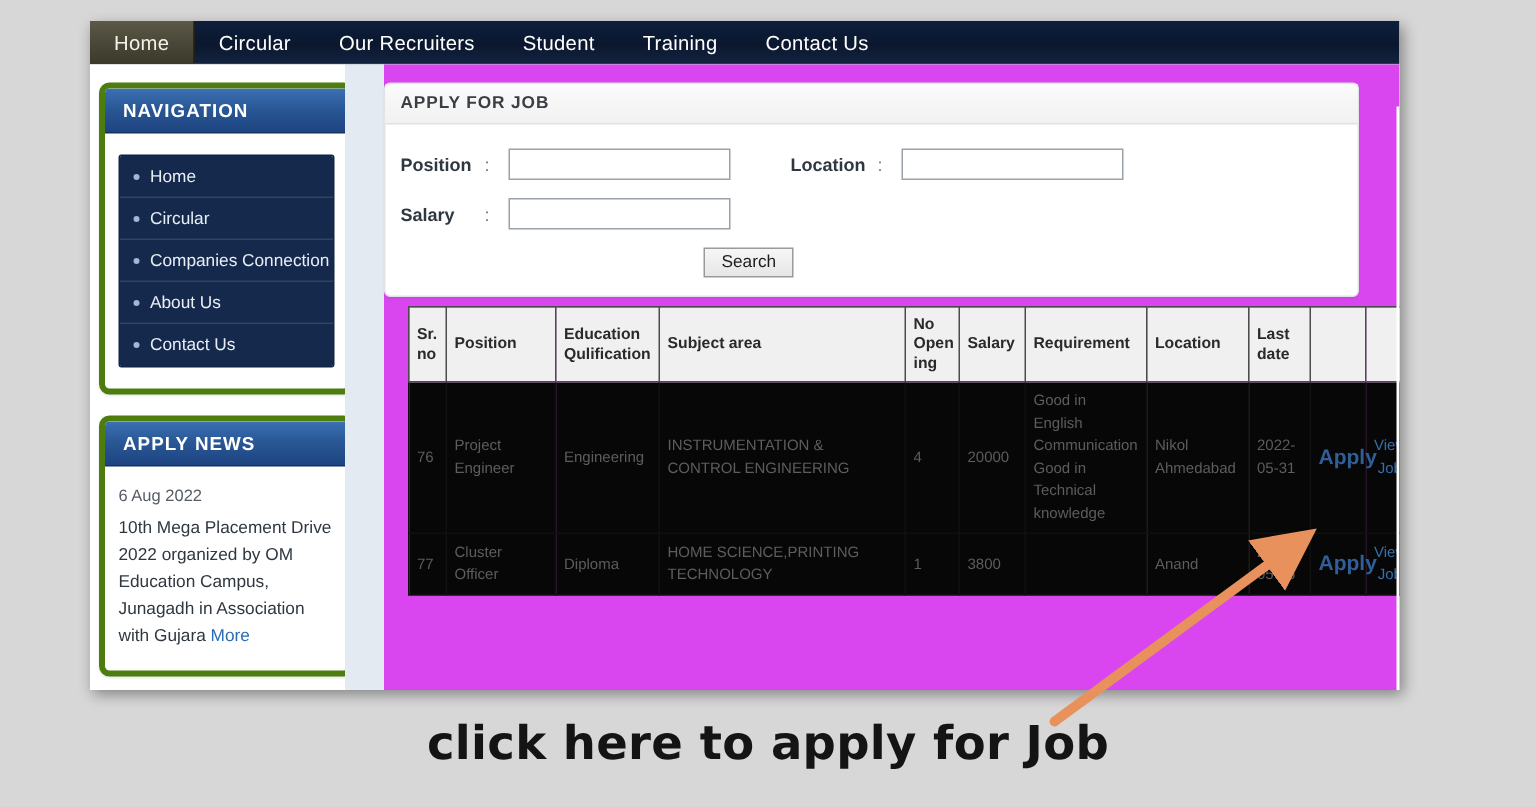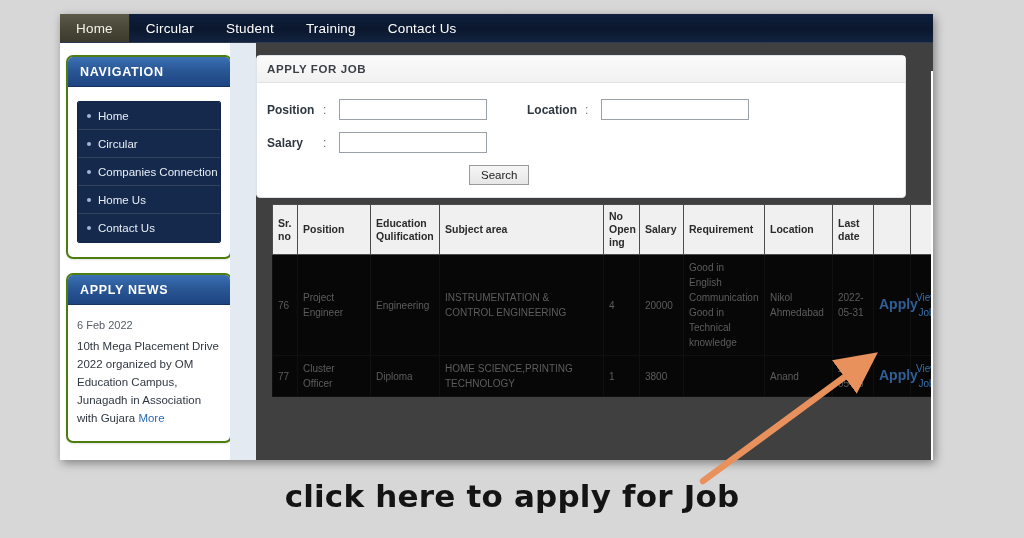--- a/index.html
+++ b/index.html
@@ -62,21 +62,21 @@
   
   .leftcol {
     width: 168px;
     padding: 12px 0 0 4px;
     box-sizing: border-box;
     background: #ffffff;
   }
   .panel {
     width: 162px;
     background: #ffffff;
-    border: 2px solid #4d7c0f;
+    border: 4px solid #4d7c0f;
     border-radius: 7px;
     box-shadow: 0 1px 2px rgba(0,0,0,0.10);
     overflow: hidden;
     margin-bottom: 14px;
   }
   .panel-head {
     height: 30px;
     background: linear-gradient(to bottom, #3b70b4 0%, #2a5896 45%, #1d4481 100%);
     border-bottom: 1px solid #16335f;
     color: #ffffff;
@@ -132,21 +132,21 @@
     cursor: pointer;
   }
 
   
   .midgap { width: 26px; background: #e3eaf1; }
 
   
   .maincol {
     flex: 1;
     position: relative;
-    background: #404040;
+    background: #d946ef;
   }
   .content-card {
     position: absolute;
     left: 0; top: 12px;
     width: 648px;
     background: #ffffff;
     border: 1px solid #dfe4e9;
     border-radius: 4px;
     box-shadow: 0 1px 2px rgba(0,0,0,0.06);
   }
@@ -284,20 +284,23 @@
 <div id="root">
 
   <div class="shot">
 
     <div class="topnav">
       <div class="topnav-item active">
         <span>Home</span>
       </div>
       <div class="topnav-item">
         <span>Circular</span>
+      </div>
+      <div class="topnav-item">
+        <span>Our Recruiters</span>
       </div>
       <div class="topnav-item">
         <span>Student</span>
       </div>
       <div class="topnav-item">
         <span>Training</span>
       </div>
       <div class="topnav-item">
         <span>Contact Us</span>
       </div>
@@ -320,34 +323,34 @@
               <div class="navlist-item">
                 <span class="bullet"></span>
                 <span>Circular</span>
               </div>
               <div class="navlist-item">
                 <span class="bullet"></span>
                 <span>Companies Connection</span>
               </div>
               <div class="navlist-item">
                 <span class="bullet"></span>
-                <span>Home Us</span>
+                <span>About Us</span>
               </div>
               <div class="navlist-item">
                 <span class="bullet"></span>
                 <span>Contact Us</span>
               </div>
             </div>
           </div>
         </div>
 
         <div class="panel">
           <div class="panel-head">APPLY NEWS</div>
           <div class="panel-body">
-            <div class="news-date">6 Feb 2022</div>
+            <div class="news-date">6 Aug 2022</div>
             <div class="news-text">
               <span>10th Mega Placement Drive 2022 organized by OM Education Campus, Junagadh in Association with Gujara</span>
               <a class="news-more">More</a>
             </div>
           </div>
         </div>
 
       </div>
 
       <div class="midgap"></div>

